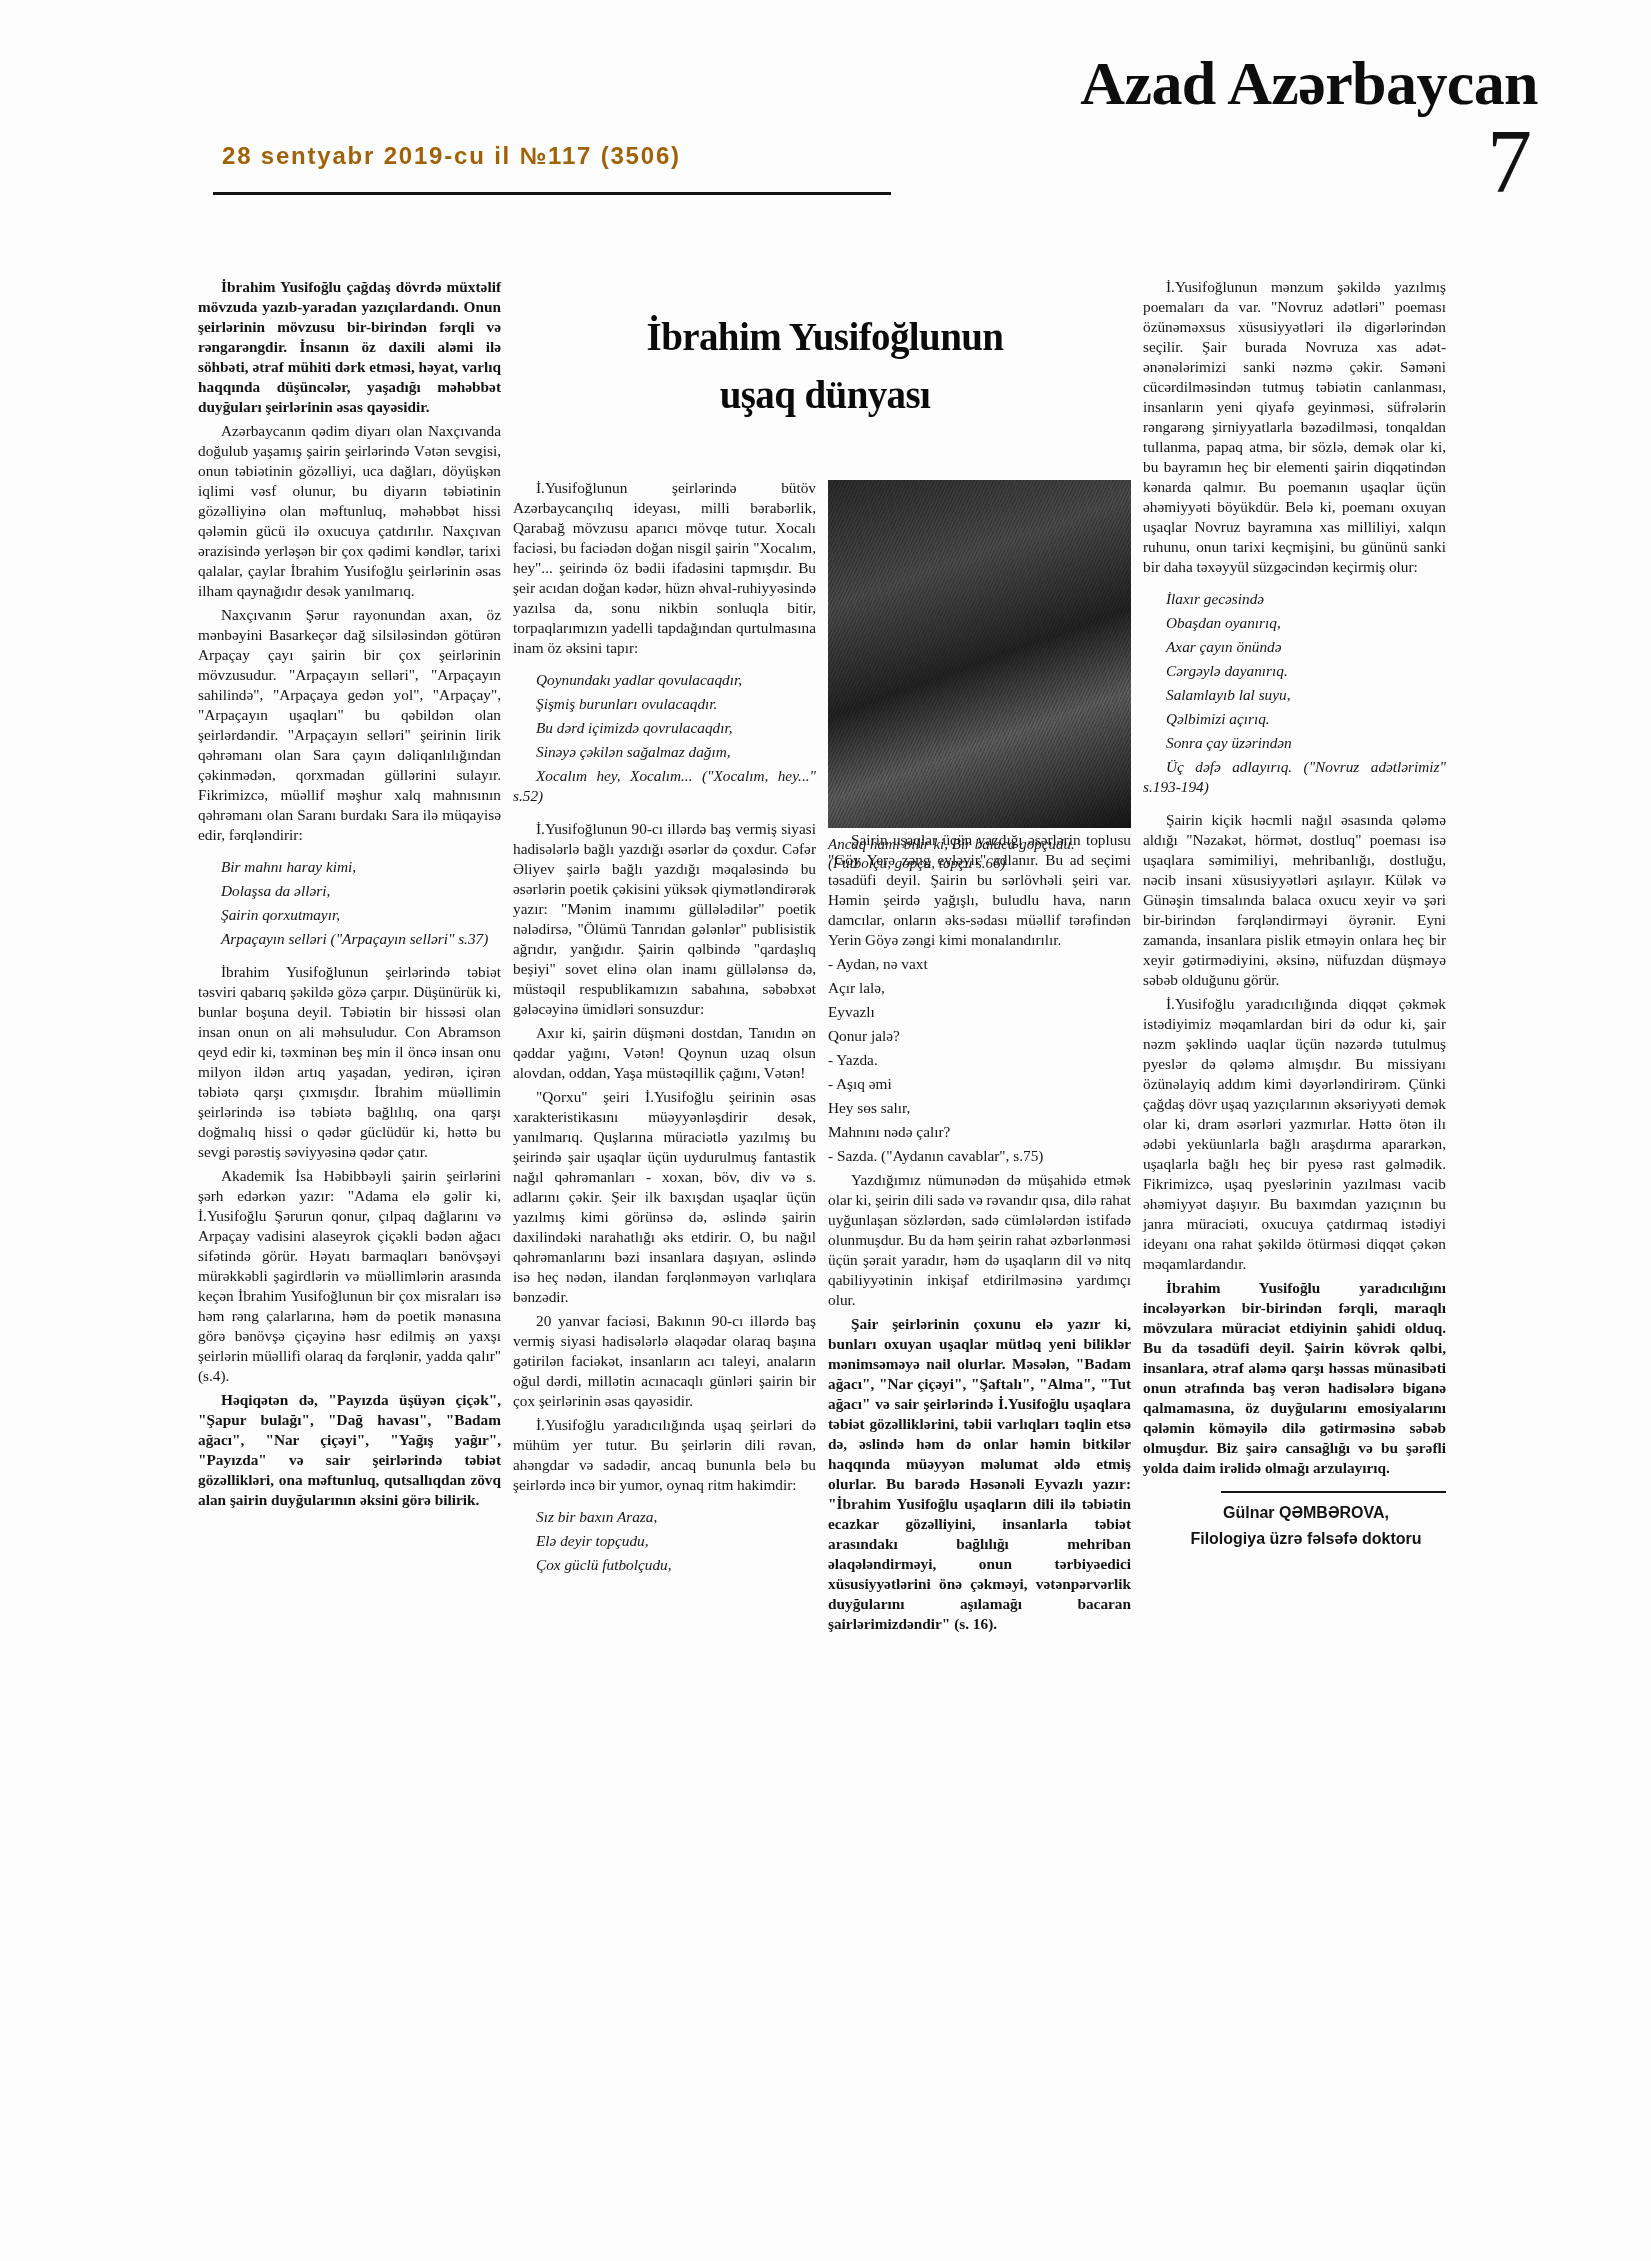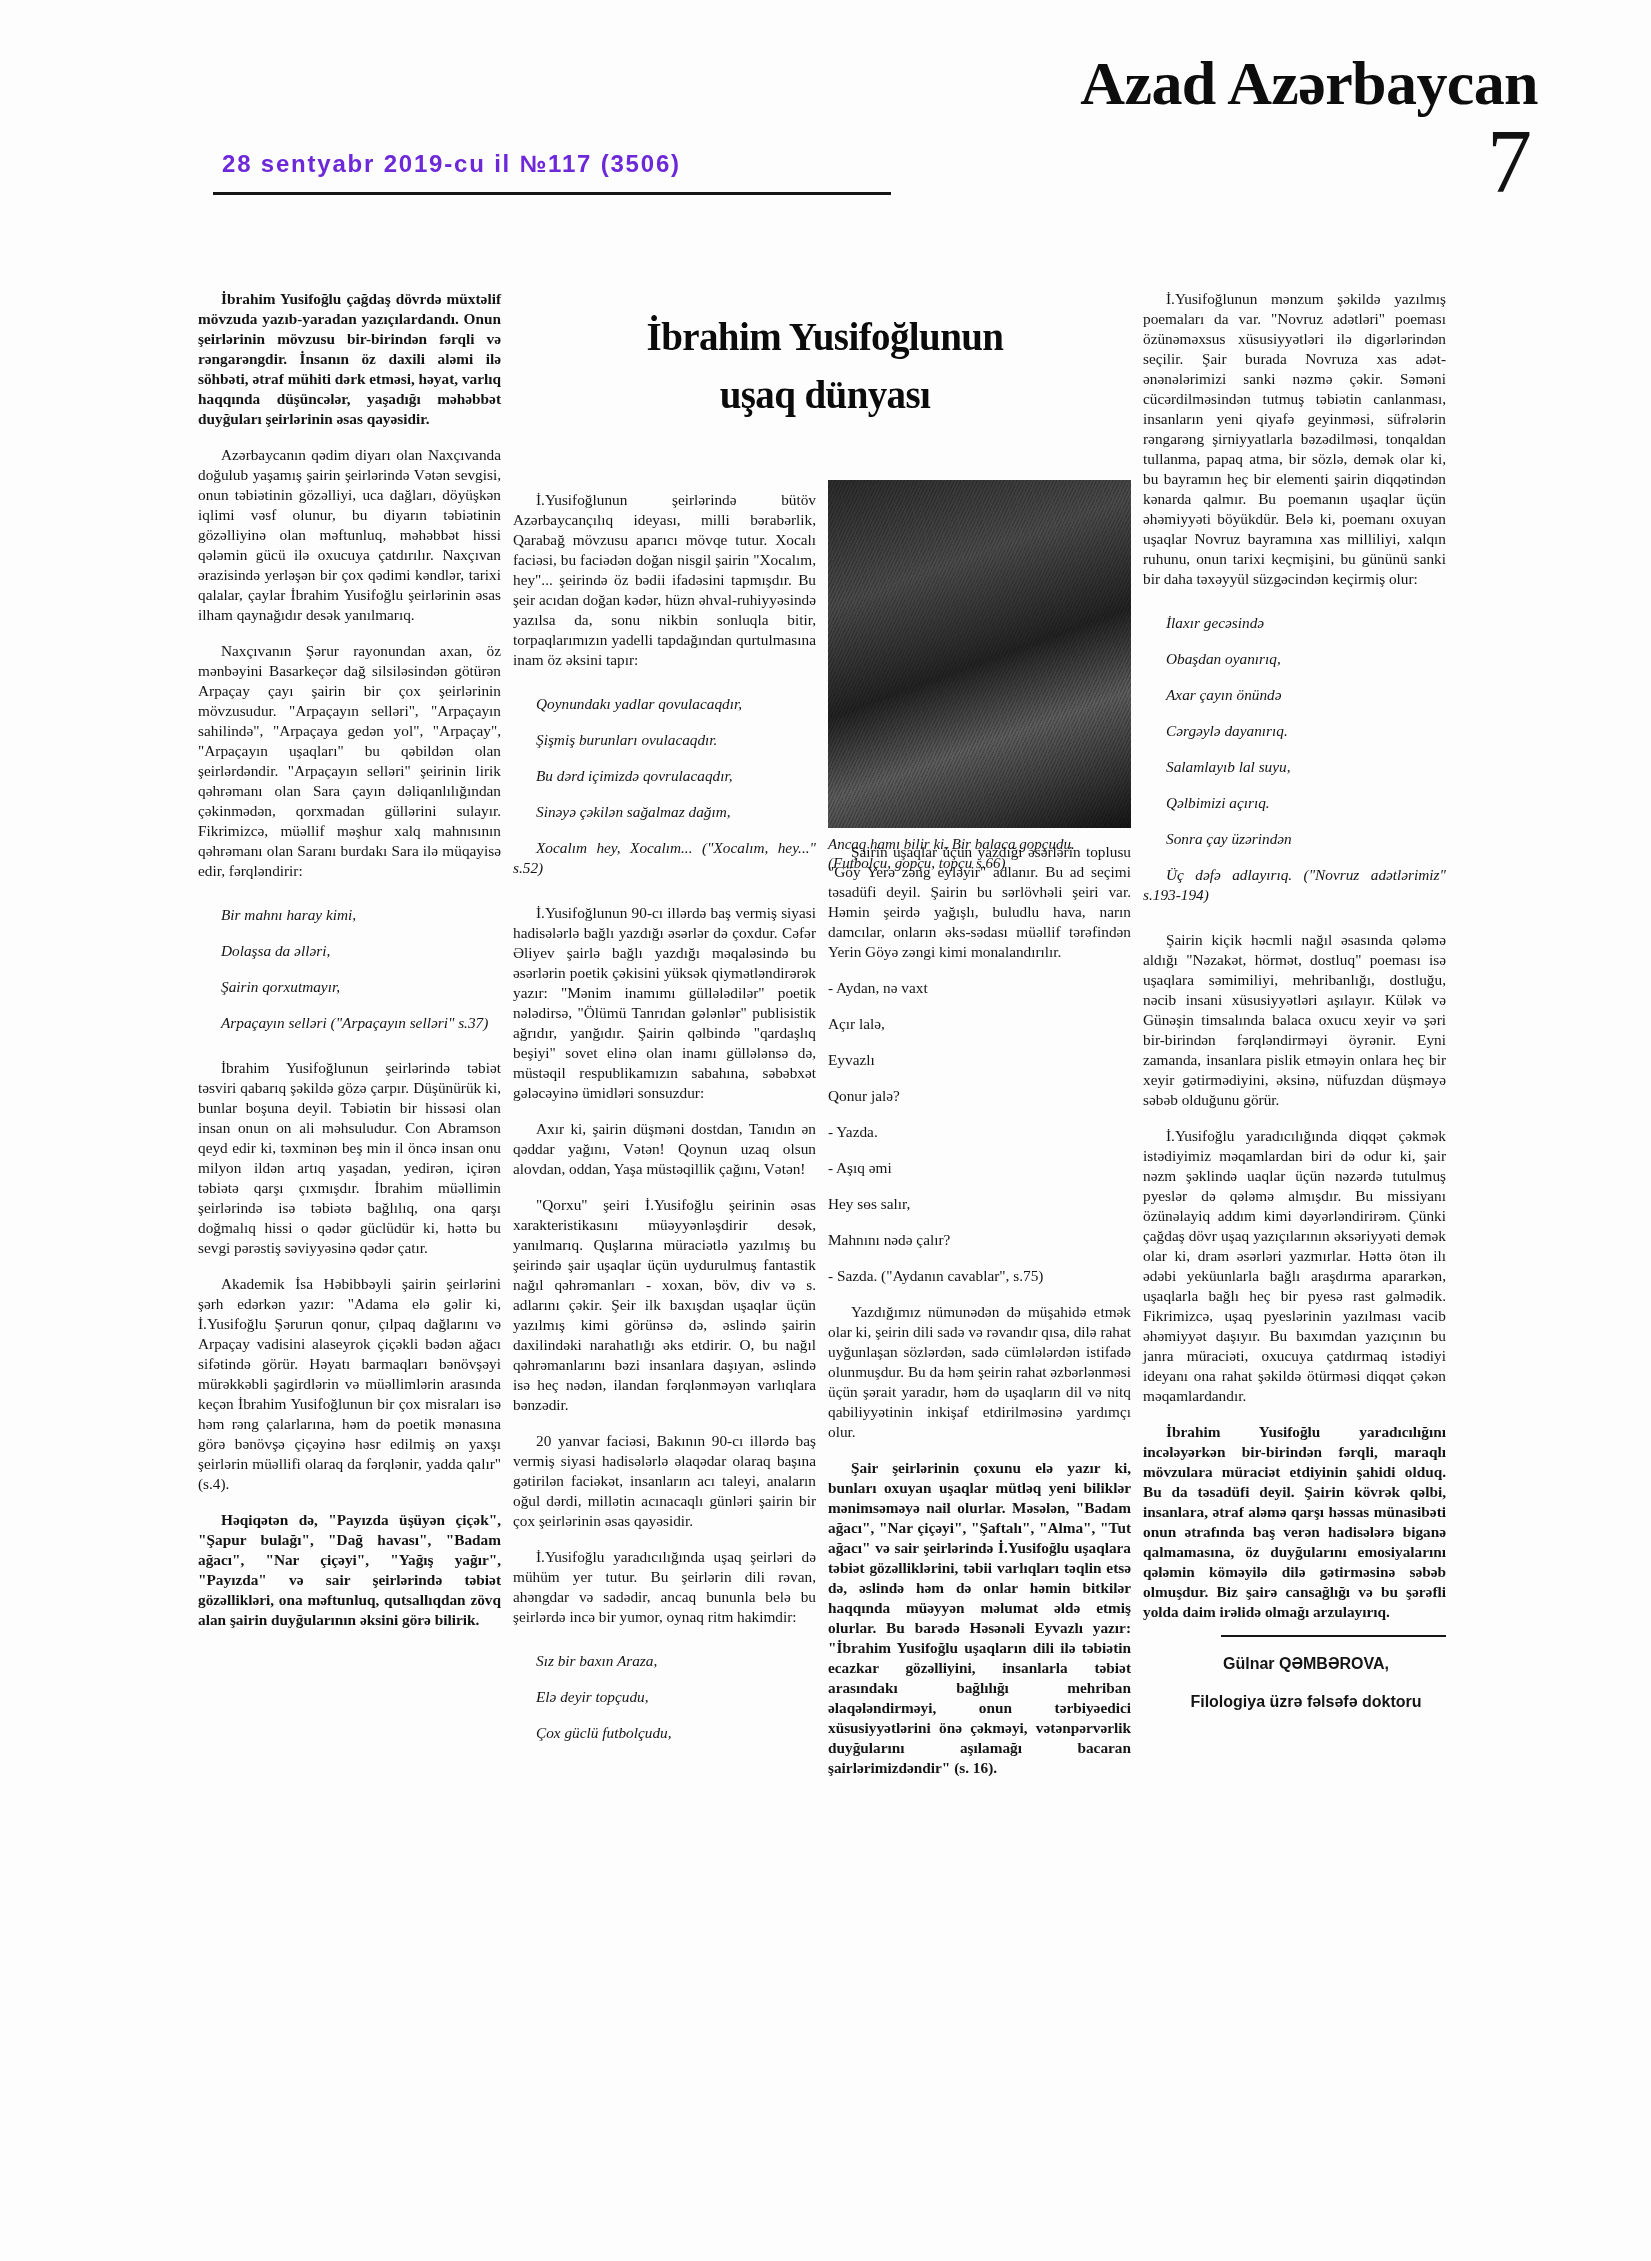--- a/index.html
+++ b/index.html
@@ -47,26 +47,26 @@
     top: 117px;
     font-family: "Liberation Serif", serif;
     font-size: 90px;
     font-weight: normal;
     color: #121212;
     line-height: 1;
   }
   .issue-line {
     position: absolute;
     left: 222px;
-    top: 150px;
+    top: 142px;
     font-family: "Liberation Sans", sans-serif;
     font-weight: bold;
     font-size: 24px;
     letter-spacing: 1.8px;
-    color: #6d28d9;
+    color: #a16207;
     white-space: nowrap;
   }
   .masthead-rule {
     position: absolute;
     left: 213px;
     top: 192px;
     width: 678px;
     height: 3px;
     background: #151515;
   }
@@ -74,21 +74,21 @@
   
   .col {
     position: absolute;
     top: 273px;
     font-size: 15.3px;
     line-height: 20px;
     text-align: justify;
     color: #141414;
   }
   .col p {
-    margin: 16px 0 0 0;
+    margin: 4px 0 0 0;
     text-indent: 23px;
   }
   .col p.noind { text-indent: 0; }
 
   #col1 { left: 198px;  width: 303px; }
   #col2 { left: 513px;  width: 303px; top: 474px; }
   #col3 { left: 828px; width: 303px; top: 826px; }
   #col4 { left: 1143px; width: 303px; top: 273px; }
 
   .headline {

